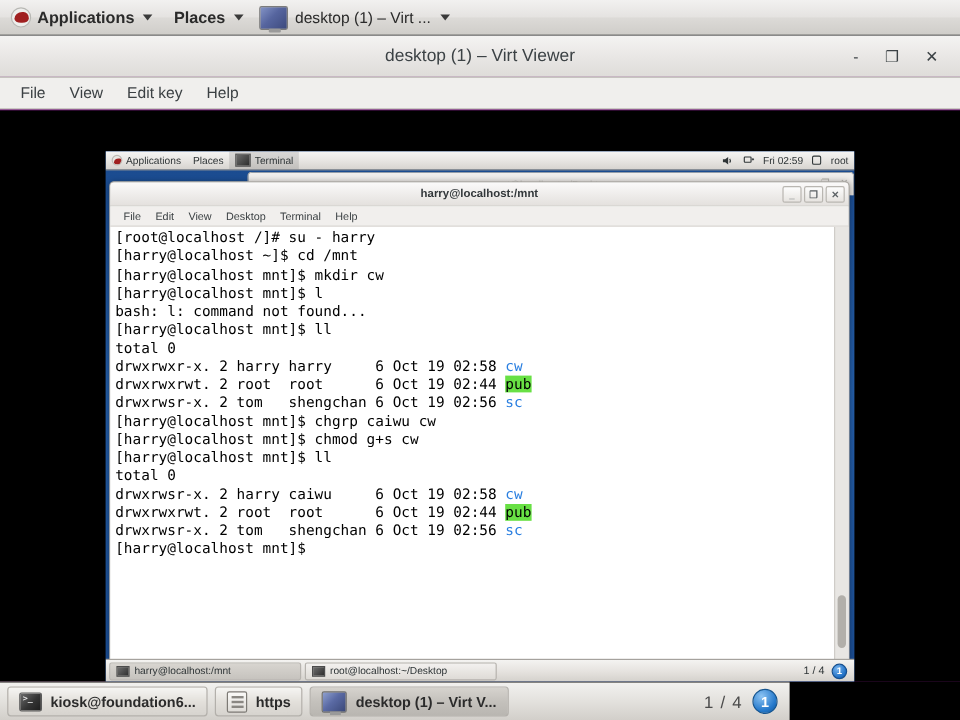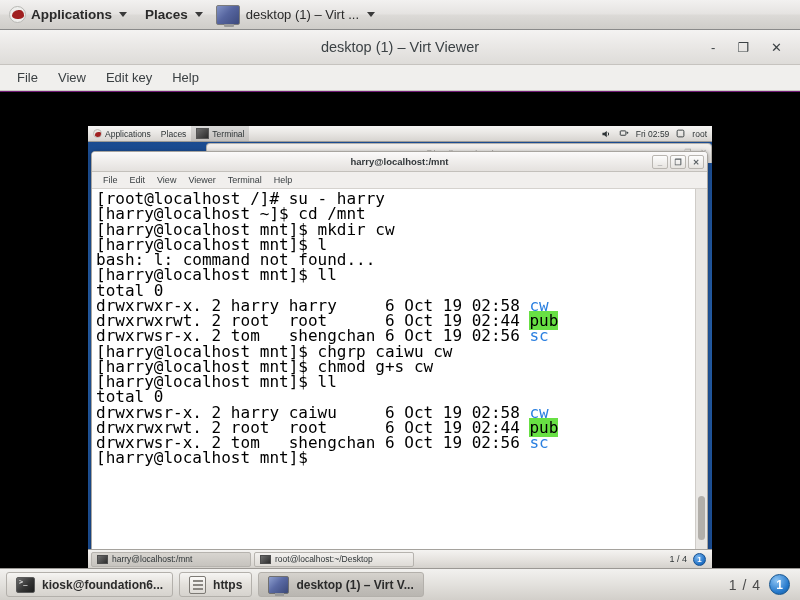--- a/index.html
+++ b/index.html
@@ -150,21 +150,21 @@
     font-size:9px; color:#3b4043;
   }
   .tmenu { padding: 1px 6px; }
   .term-body {
     flex:1; position:relative; background:#ffffff; overflow:hidden;
     display:flex;
   }
   .term-text {
     flex:1;
     font-family: "DejaVu Sans Mono", "Liberation Mono", monospace;
-    font-size:16px; line-height:15.25px;
+    font-size:12px; line-height:15.25px;
     color:#000000;
     padding:2px 0 0 4px;
     white-space:pre;
     letter-spacing:0px;
   }
   .term-text .dir { color:#2a7fe0; }
   .term-text .sticky { color:#000000; background:#68e044; }
   .term-scroll {
     width:12px; flex:none; background:#e8e6e3; border-left:1px solid #cfccc8;
     position:relative;
@@ -199,21 +199,21 @@
   .ws-badge {
     width:13px;height:13px;border-radius:50%;
     background: radial-gradient(circle at 35% 30%, #7ab6ef, #1f6fc4 70%, #17508f);
     color:#fff; font-size:8px; font-weight:bold;
     display:flex;align-items:center;justify-content:center;
     border:1px solid #17508f;
   }
 
   
   .host-taskbar {
-    position:absolute; left:0; bottom:0; width:800px; height:32px;
+    position:absolute; left:0; bottom:0; width:658px; height:32px;
     background: linear-gradient(to bottom,#f2f1ef 0%, #e3e1dd 50%, #d2cfca 100%);
     border-top:1px solid #9b9894;
     display:flex; align-items:center; gap:6px; padding:0 6px;
     font-size:12px; color:#2e3436;
   }
   .ht-btn {
     height:25px; display:flex; align-items:center; gap:7px; padding:0 9px;
     border:1px solid #b3b0ab; border-radius:3px;
     background: linear-gradient(to bottom,#f6f5f3 0%,#e3e0db 50%,#d6d3ce 100%);
     white-space:nowrap; overflow:hidden;
@@ -359,21 +359,21 @@
             <span class="term-title-btns">
               <span class="ttb">_</span>
               <span class="ttb">❐</span>
               <span class="ttb">✕</span>
             </span>
           </div>
           <div class="term-menubar">
             <span class="tmenu">File</span>
             <span class="tmenu">Edit</span>
             <span class="tmenu">View</span>
-            <span class="tmenu">Viewer</span>
+            <span class="tmenu">Desktop</span>
             <span class="tmenu">Terminal</span>
             <span class="tmenu">Help</span>
           </div>
           <div class="term-body">
             <div class="term-text" id="term-text"><div><span>[root@localhost /]# su - harry</span></div><div><span>[harry@localhost ~]$ cd /mnt</span></div><div><span>[harry@localhost mnt]$ mkdir cw</span></div><div><span>[harry@localhost mnt]$ l</span></div><div><span>bash: l: command not found...</span></div><div><span>[harry@localhost mnt]$ ll</span></div><div><span>total 0</span></div><div><span>drwxrwxr-x. 2 harry harry     6 Oct 19 02:58 </span><span class="dir">cw</span></div><div><span>drwxrwxrwt. 2 root  root      6 Oct 19 02:44 </span><span class="sticky">pub</span></div><div><span>drwxrwsr-x. 2 tom   shengchan 6 Oct 19 02:56 </span><span class="dir">sc</span></div><div><span>[harry@localhost mnt]$ chgrp caiwu cw</span></div><div><span>[harry@localhost mnt]$ chmod g+s cw</span></div><div><span>[harry@localhost mnt]$ ll</span></div><div><span>total 0</span></div><div><span>drwxrwsr-x. 2 harry caiwu     6 Oct 19 02:58 </span><span class="dir">cw</span></div><div><span>drwxrwxrwt. 2 root  root      6 Oct 19 02:44 </span><span class="sticky">pub</span></div><div><span>drwxrwsr-x. 2 tom   shengchan 6 Oct 19 02:56 </span><span class="dir">sc</span></div><div><span>[harry@localhost mnt]$ </span><span class="cursor-block"></span></div></div>
             <div class="term-scroll">
               <div class="term-thumb"></div>
             </div>
           </div>
         </div>

